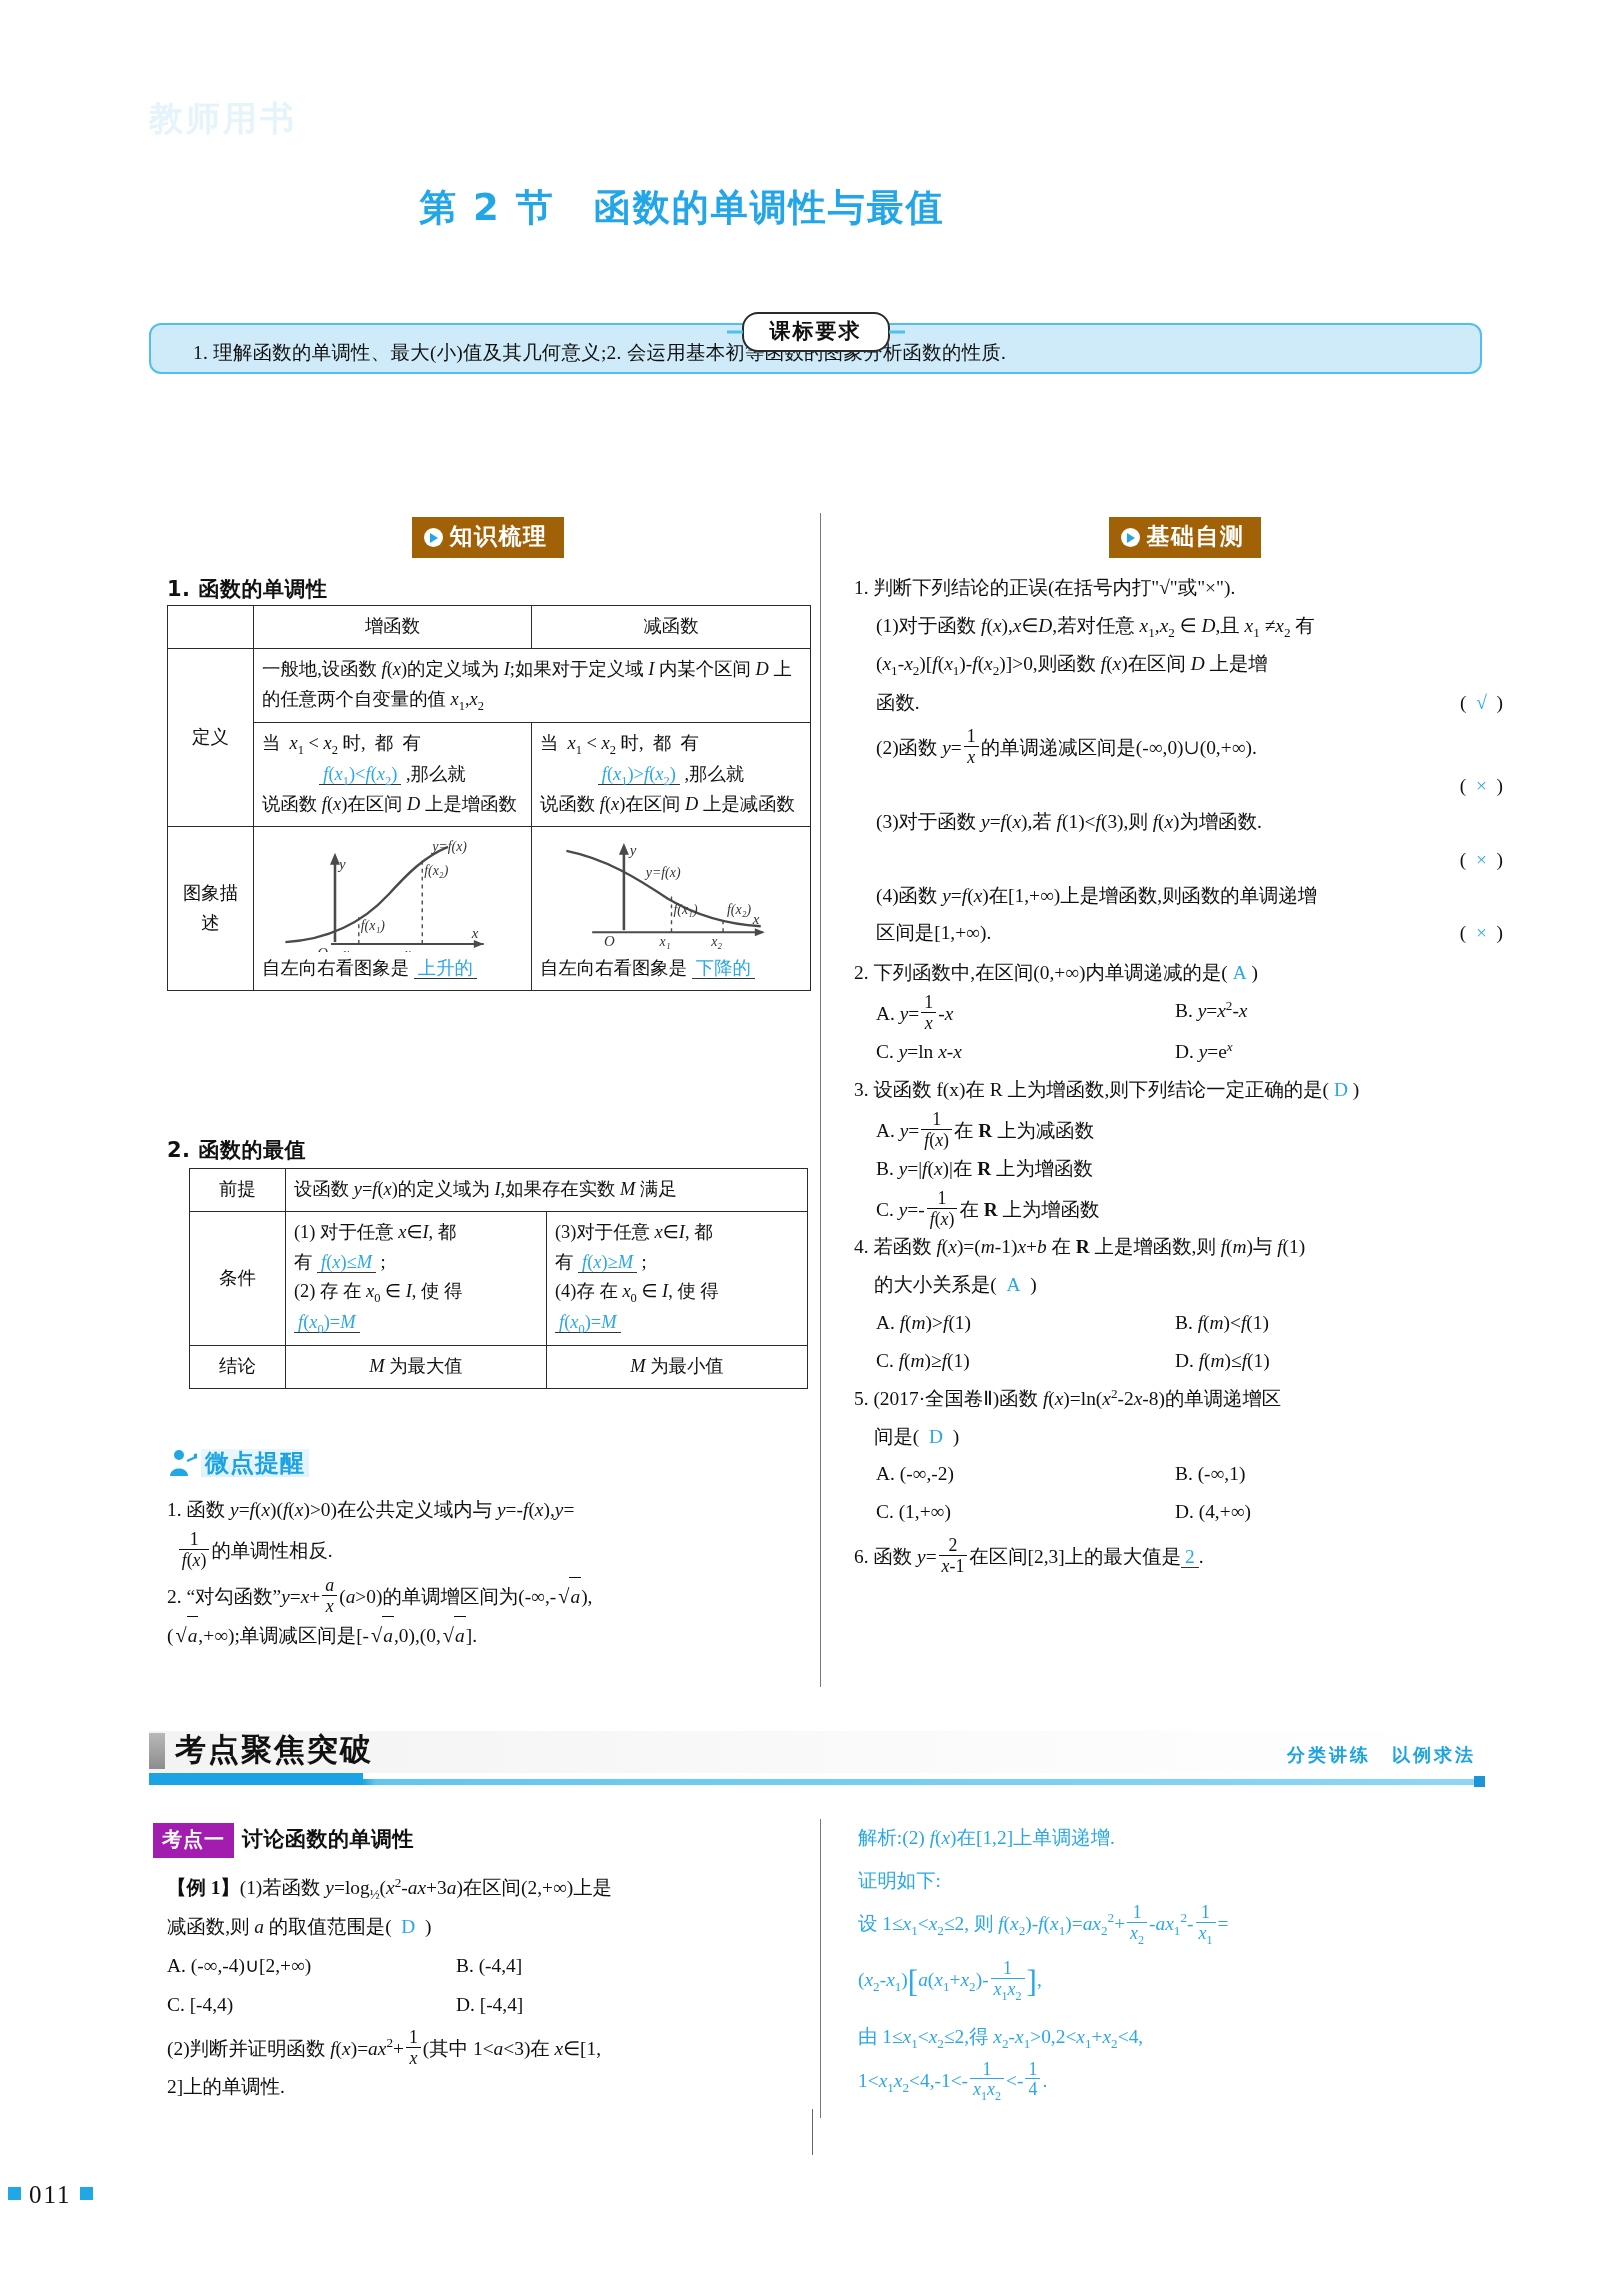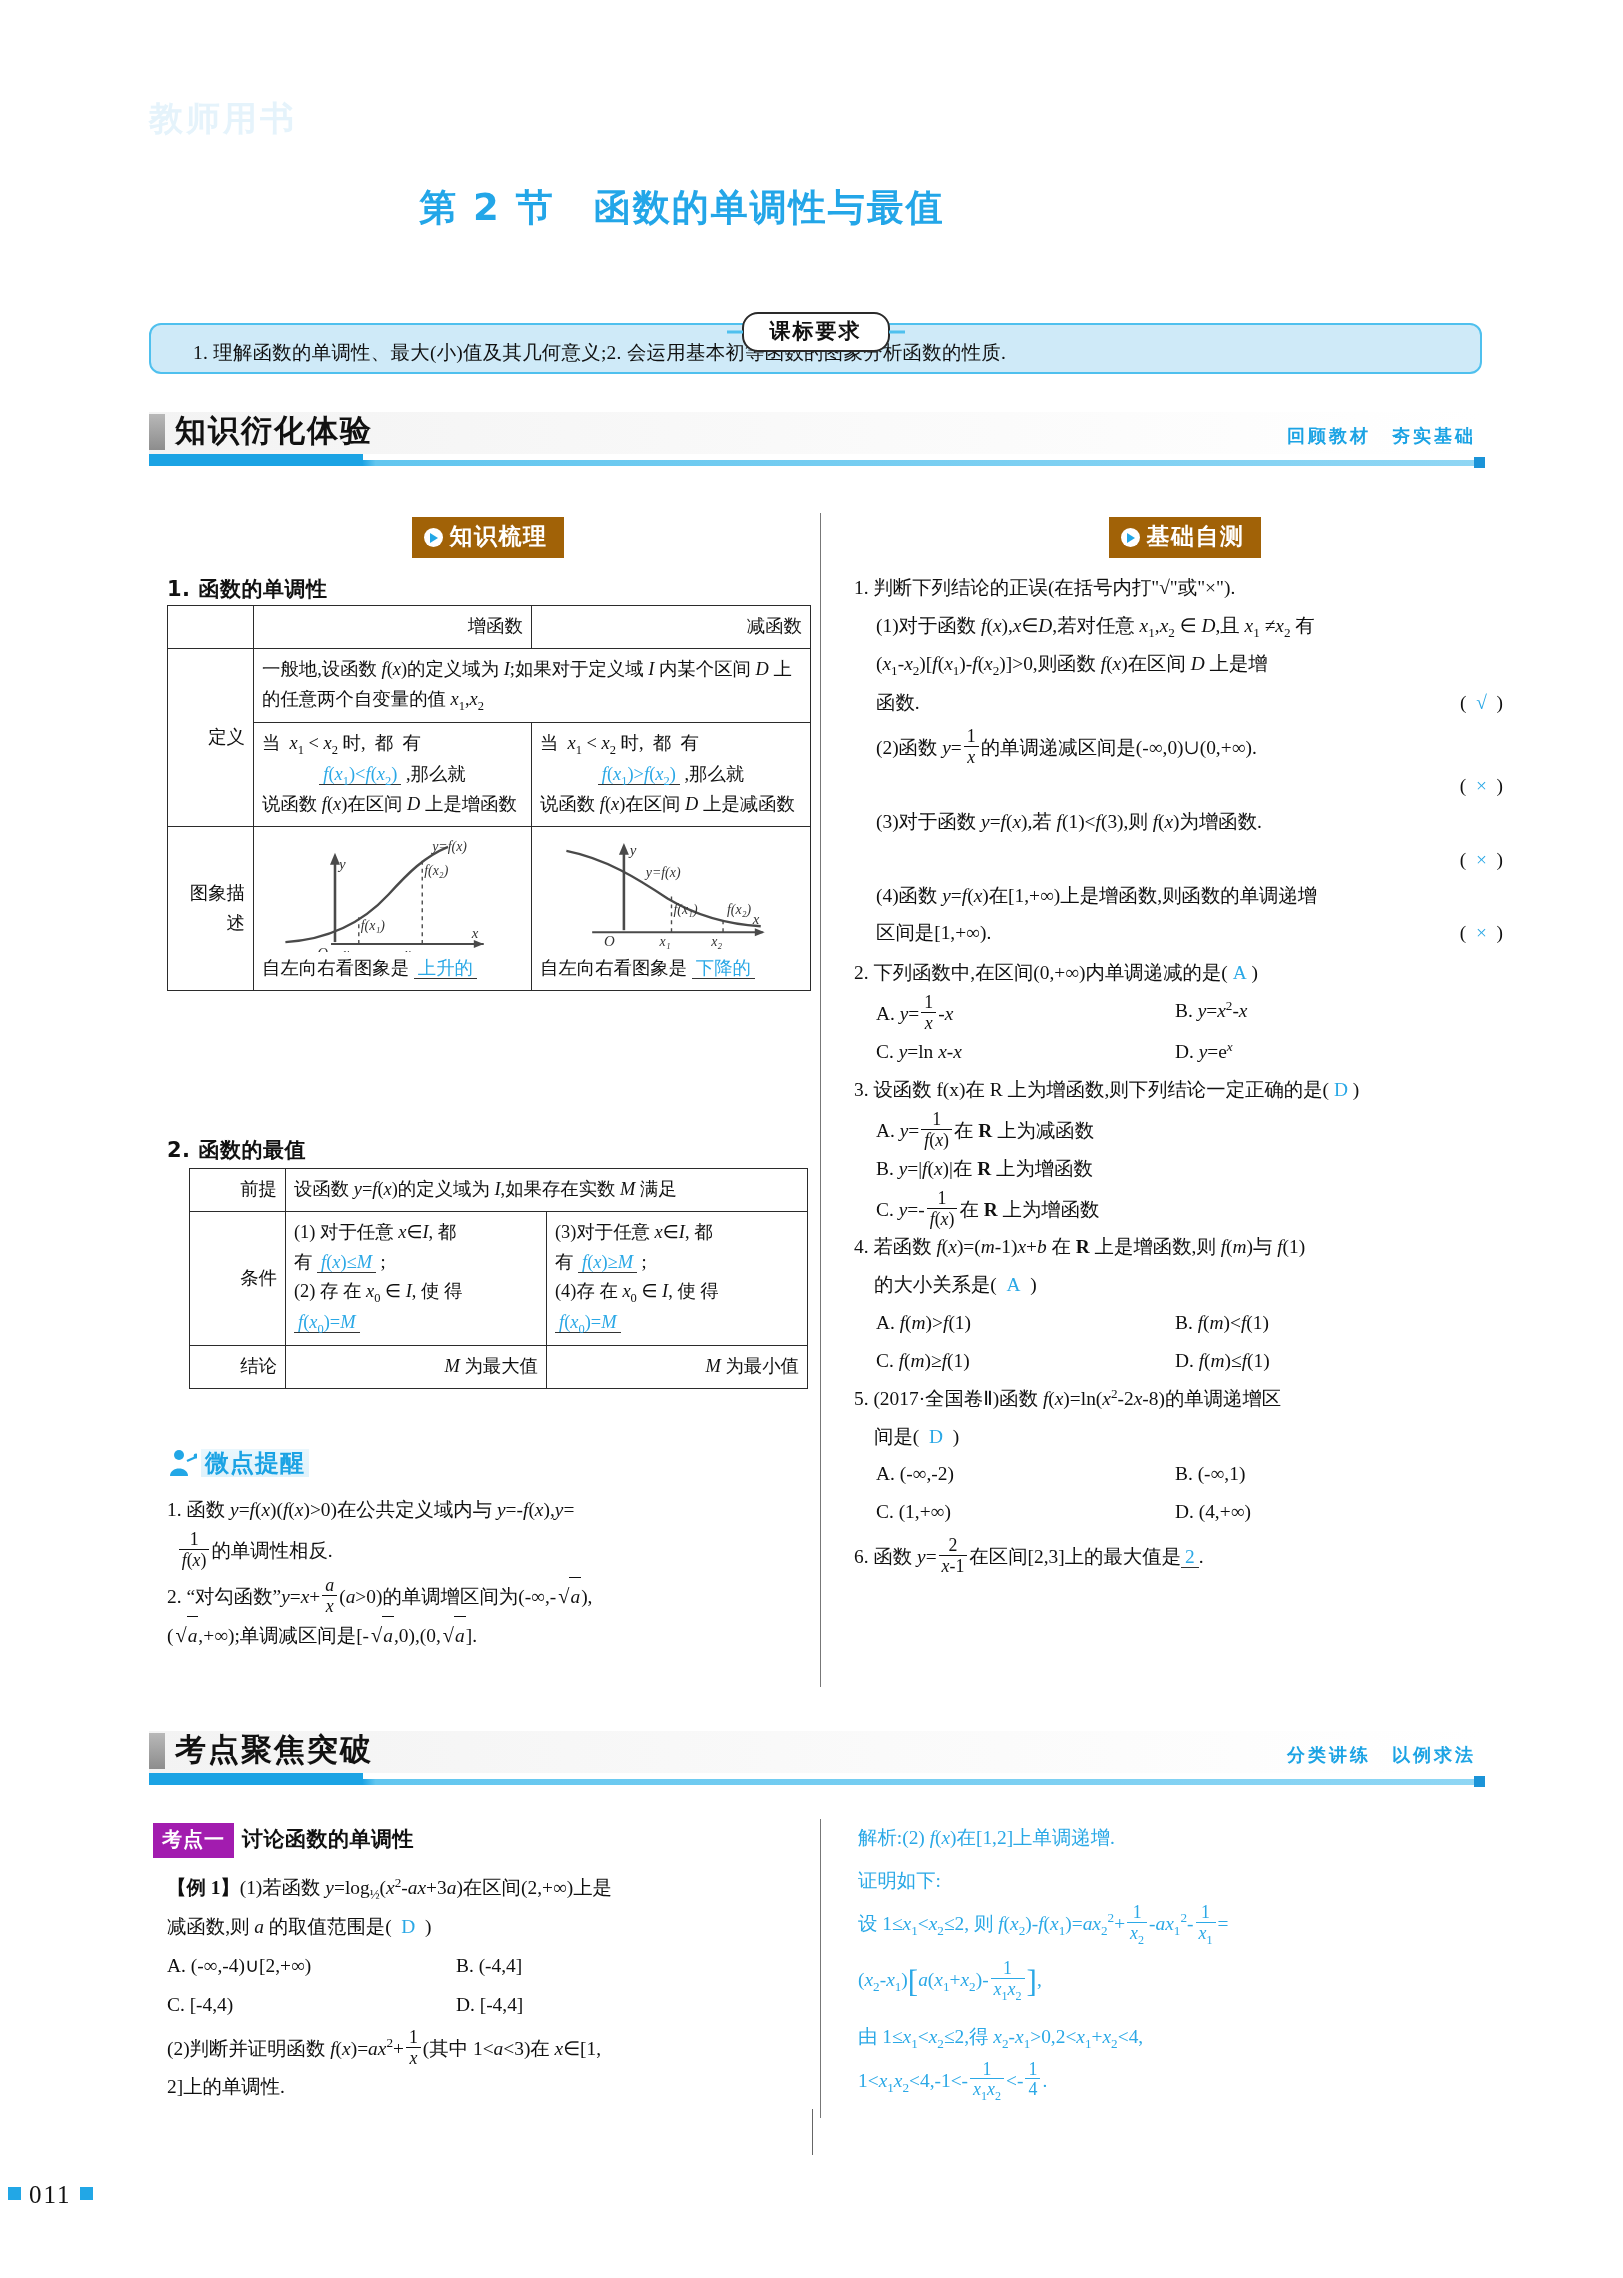--- a/index.html
+++ b/index.html
@@ -151,21 +151,21 @@
     font-size:18.4px;
     color:#101010;
     table-layout:fixed;
   }
   table.kt td {
     border:1px solid #2b2b2b;
     padding:6px 8px;
     vertical-align:middle;
     line-height:1.62;
   }
-  table.kt .ctr { text-align:right; }
+  table.kt .ctr { text-align:center; }
   .ans { color:#2aa8e6; }
   .ansu { color:#2aa8e6; border-bottom:1px solid #333; padding:0 4px; }
 
   
   .gfx { display:block; margin:2px auto 0 auto; }
 
   
   .tip-head { position:absolute; left:167px; top:1441px; }
   .tip-icon {
     display:inline-block; width:30px; height:30px; position:relative; top:7px;
@@ -236,29 +236,20 @@
   <div class="watermark">教师用书</div>
 
   <div class="sec-title">第 2 节　函数的单调性与最值</div>
 
   <div class="req-wrap">
     <div class="req-box"></div>
     <div class="req-text">1. 理解函数的单调性、最大(小)值及其几何意义;2. 会运用基本初等函数的图象分析函数的性质.</div>
     <div class="req-tab">课标要求</div>
   </div>
 
-  <div class="banner" style="left:149px; top:412px;">
-    <div class="banner-bg"></div>
-    <div class="banner-mark"></div>
-    <div class="banner-title">知识衍化体验</div>
-    <div class="banner-sub">回顾教材　夯实基础</div>
-    <div class="banner-underline"></div>
-    <div class="banner-underline2"></div>
-    <div class="banner-tick"></div>
-  </div>
 
   <div class="col-divider" style="top:513px; height:1174px;"></div>
 
   <div class="hd-left">
     <span class="chip"><span class="tri"></span><span>知识梳理</span></span>
   </div>
 
   <div class="subhead" style="position:absolute; left:167px; top:575px;">1. 函数的单调性</div>
 
   <table class="kt" style="position:absolute; left:167px; top:605px; width:642px;">

